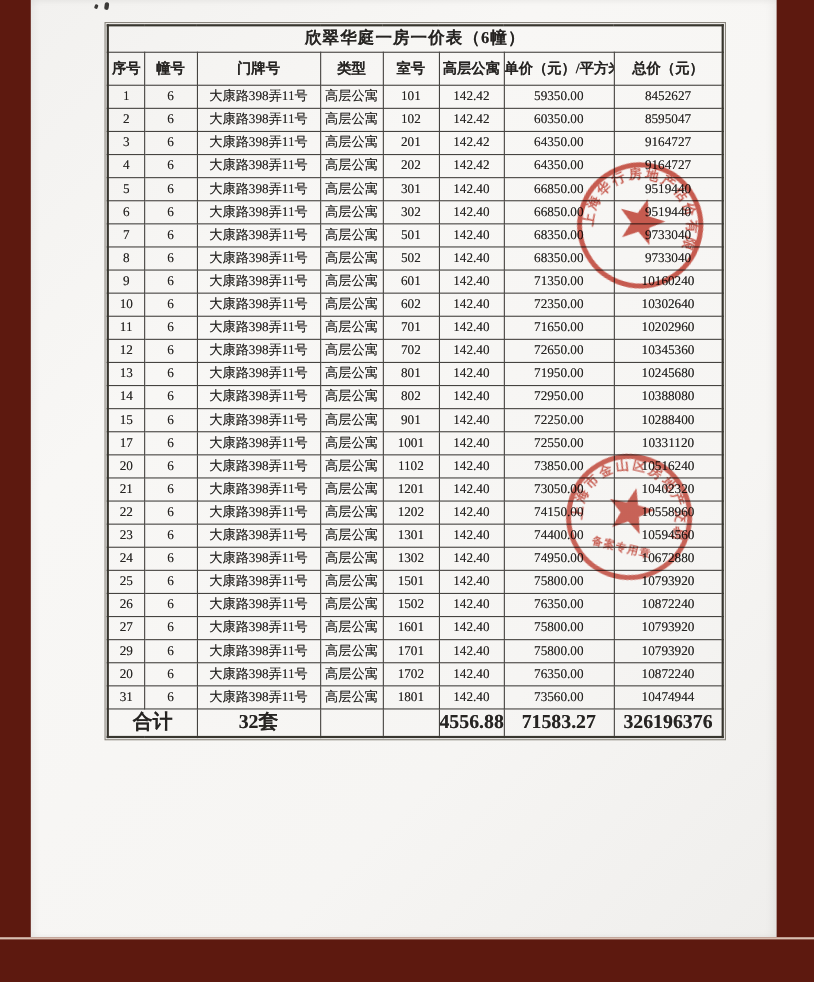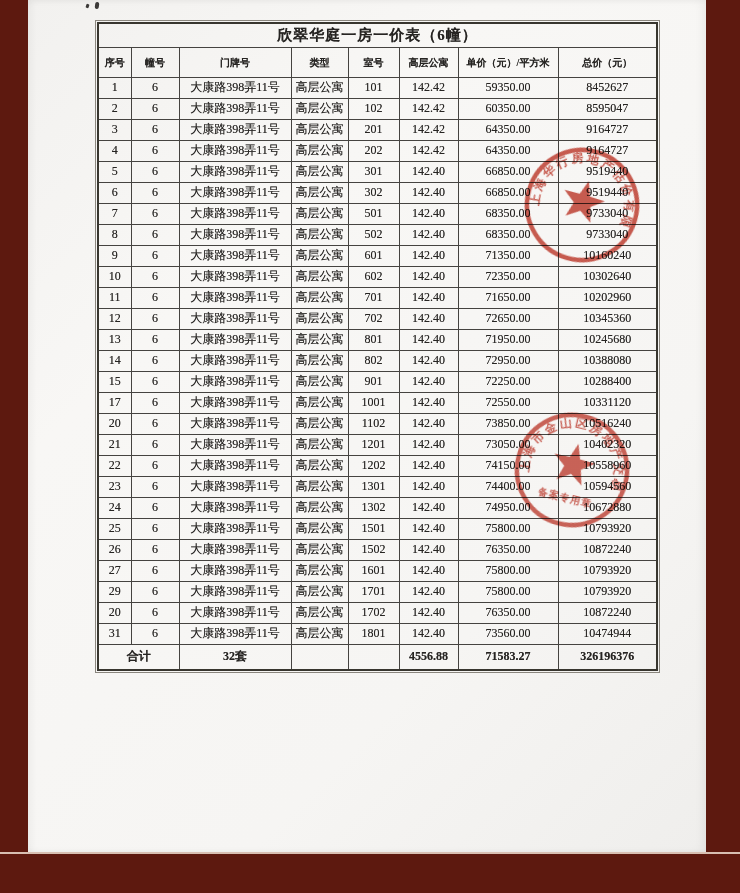--- a/index.html
+++ b/index.html
@@ -37,23 +37,23 @@
   }
   table.price th, table.price td {
     border:1px solid #454340;
     text-align:center; vertical-align:middle;
     font-size:12px; line-height:1.1;
     overflow:hidden; white-space:nowrap;
     text-shadow:0 0 0.6px rgba(40,38,36,0.55);
   }
   table.price { border:2px solid #38362f; outline:1px solid #8a867e; outline-offset:1px; }
   tr.title-row th { height:24px; font-size:15px; font-weight:bold; letter-spacing:1px; }
-  tr.header-row th { height:30px; font-size:10px; font-weight:bold; }
+  tr.header-row th { height:30px; font-size:13px; font-weight:bold; }
   tr.data-row td { height:21px; font-size:12px; font-weight:500; }
-  tr.footer-row td { height:26px; font-size:12px; font-weight:bold; }
+  tr.footer-row td { height:26px; font-size:18px; font-weight:bold; }
 
   
   .stamp {
     position:absolute; width:140px; height:140px;
     mix-blend-mode:multiply; opacity:0.82;
     filter:blur(0.4px);
     pointer-events:none;
   }
   .stamp-1 { left:512px; top:135px; transform:rotate(16deg); }
   .stamp-2 { left:502px; top:400px; transform:rotate(14deg); opacity:0.78; }

